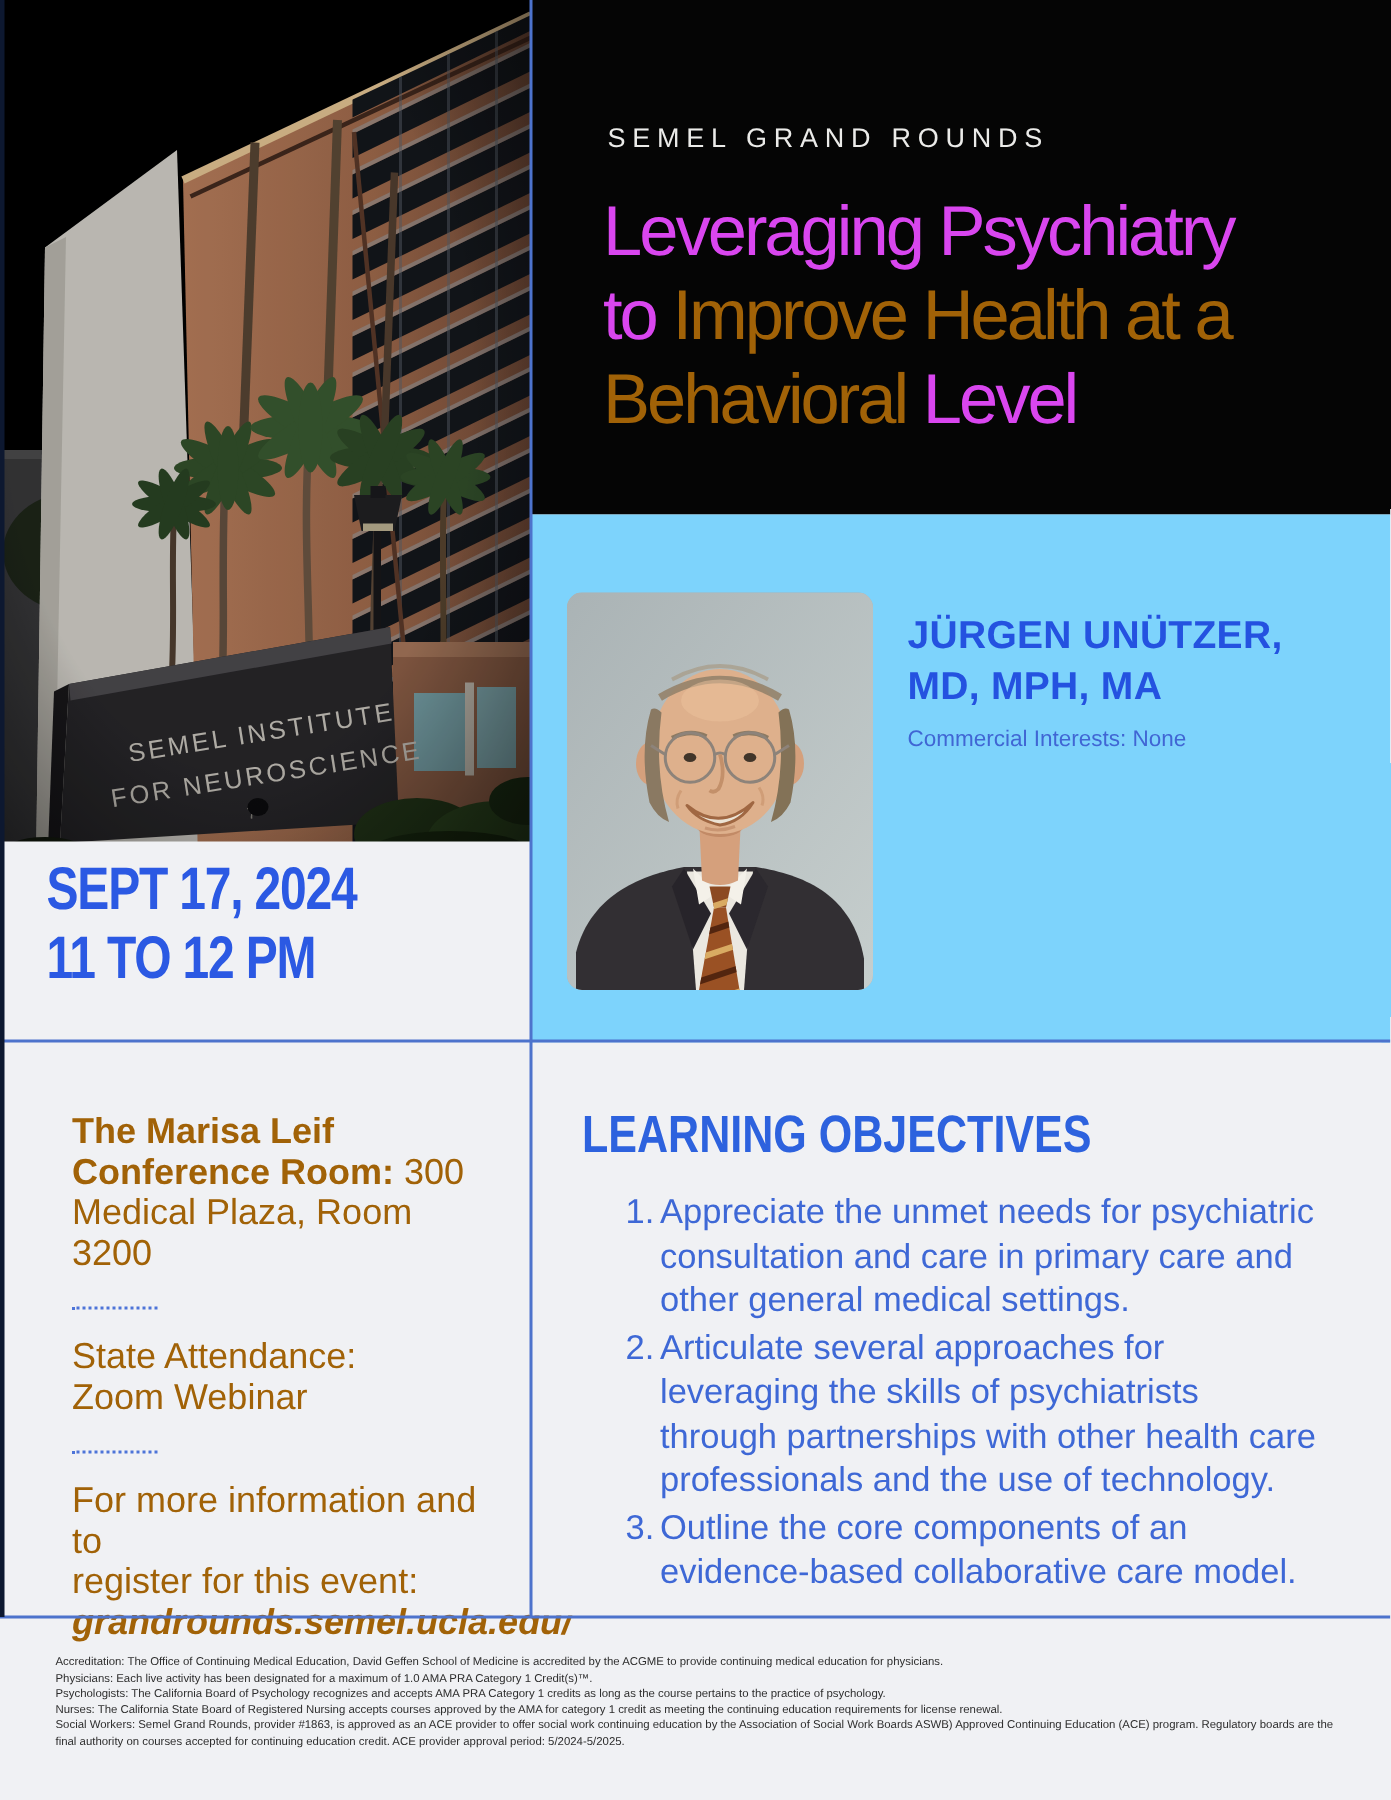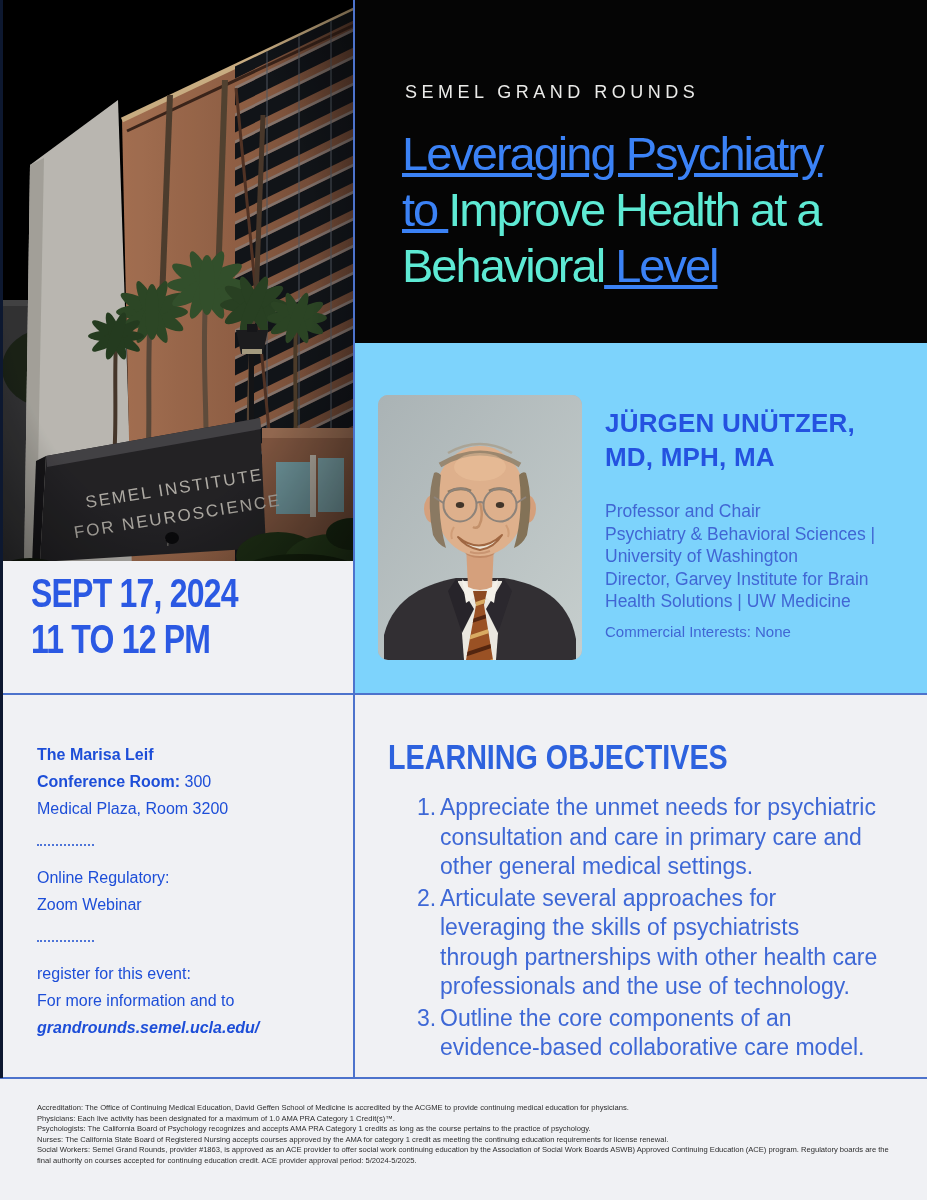--- a/index.html
+++ b/index.html
@@ -13,38 +13,38 @@
   .h-line.bottom{top:1077px;}
   .left-edge{position:absolute;left:0;top:0;width:3px;height:1078px;background:#0d1830;z-index:41;}
 
   
   .photo-block{position:absolute;left:0;top:0;width:354px;height:575px;background:#000;overflow:hidden;}
 
   
   .hero{position:absolute;left:354px;top:0;width:573px;height:343px;background:#050505;}
   .eyebrow{position:absolute;left:51px;top:82px;font-size:18px;letter-spacing:4.5px;color:#ebebe9;white-space:nowrap;}
   .title{position:absolute;left:48px;top:126px;margin:0;font-size:47px;line-height:56px;font-weight:normal;letter-spacing:-2px;color:#f6f5f2;}
-  .title .y{color:#5eead4;}
-  .title .w{color:#3b82f6;text-decoration:underline;}
+  .title .y{color:#a16207;}
+  .title .w{color:#d946ef;}
 
   
   .speaker{position:absolute;left:354px;top:343px;width:573px;height:352px;background:#7dd3fc;}
   .portrait{position:absolute;left:24px;top:52px;width:204px;height:265px;border-radius:10px;overflow:hidden;background:#aab3b5;}
   .sp-info{position:absolute;left:251px;top:63px;width:310px;}
   .sp-name{font-size:26px;font-weight:bold;color:#2452e0;line-height:34px;letter-spacing:0.2px;}
   .sp-titles{margin-top:26px;font-size:17.5px;color:#4066d4;line-height:22.5px;}
   .sp-comm{margin-top:10px;font-size:15px;color:#4066d4;}
 
   
   .date-block{position:absolute;left:0;top:561px;width:354px;height:118px;background:#f0f1f4;}
   .date-text{position:absolute;left:31px;top:9px;font-size:40px;line-height:46px;font-weight:bold;color:#2b59e3;letter-spacing:-1px;transform:scaleX(0.8);transform-origin:left top;white-space:nowrap;}
 
   
   .venue{position:absolute;left:0;top:695px;width:354px;height:382px;background:#f0f1f4;padding:0;}
-  .venue-inner{padding:46px 30px 0 37px;font-size:16px;line-height:27px;color:#1d4ed8;}
+  .venue-inner{padding:46px 30px 0 48px;font-size:24px;line-height:27px;color:#a16207;}
   .dotted{width:57px;border-top:2px dotted #4d74d8;height:0;margin:22px 0 18px 0;}
   .venue b{font-weight:bold;}
   .reg-url{font-weight:bold;font-style:italic;}
 
   
   .objectives{position:absolute;left:354px;top:695px;width:567px;height:382px;background:#f0f1f4;}
   .obj-heading{position:absolute;left:34px;top:42px;font-size:35px;font-weight:bold;color:#2d62de;letter-spacing:0;transform:scaleX(0.82);transform-origin:left top;white-space:nowrap;}
   .obj-list{list-style:none;counter-reset:obj;margin:0;padding:0;position:absolute;left:63px;top:98px;width:462px;}
   .obj-list li{counter-increment:obj;position:relative;padding-left:23px;font-size:23px;line-height:29.5px;color:#3e68d6;margin-bottom:2px;}
   .obj-list li::before{content:counter(obj) ".";position:absolute;left:0;top:0;}
@@ -281,54 +281,47 @@
         <path d="M92,157 Q102,160 112,156" stroke="#c08a66" stroke-width="2" fill="none" opacity="0.7"></path>
         <path d="M76,132 Q72,138 74,144" stroke="#c79169" stroke-width="2" fill="none" opacity="0.6"></path>
         <path d="M128,130 Q132,136 130,142" stroke="#c79169" stroke-width="2" fill="none" opacity="0.6"></path>
       </svg>
     </div>
     <div class="sp-info">
       <div class="sp-name">
         <div>JÜRGEN UNÜTZER,</div>
         <div>MD, MPH, MA</div>
       </div>
-      <div class="sp-titles">
-        <div>Professor and Chair</div>
-        <div>Psychiatry &amp; Behavioral Sciences |</div>
-        <div>University of Washington</div>
-        <div>Director, Garvey Institute for Brain</div>
-        <div>Health Solutions | UW Medicine</div>
-      </div>
       <div class="sp-comm">Commercial Interests: None</div>
     </div>
   </div>
 
   <div class="date-block">
     <div class="date-text">
       <div>SEPT 17, 2024</div>
       <div>11 TO 12 PM</div>
     </div>
   </div>
 
   <div class="venue">
     <div class="venue-inner">
       <div>
         <div><b>The Marisa Leif</b></div>
         <div><b>Conference Room:</b><span> 300</span></div>
         <div><span>Medical Plaza, Room 3200</span></div>
       </div>
       <div class="dotted"></div>
       <div>
-        <div>Online Regulatory:</div>
+        <div>State Attendance:</div>
         <div>Zoom Webinar</div>
       </div>
       <div class="dotted"></div>
       <div>
+        <div>For more information and to</div>
         <div>register for this event:</div>
-        <div>For more information and to</div>
         <div class="reg-url">grandrounds.semel.ucla.edu/</div>
       </div>
     </div>
   </div>
 
   <div class="objectives">
     <div class="obj-heading">LEARNING OBJECTIVES</div>
     <ol class="obj-list">
       <li>Appreciate the unmet needs for psychiatric consultation and care in primary care and other general medical settings.</li>
       <li>Articulate several approaches for leveraging the skills of psychiatrists through partnerships with other health care professionals and the use of technology.</li>

